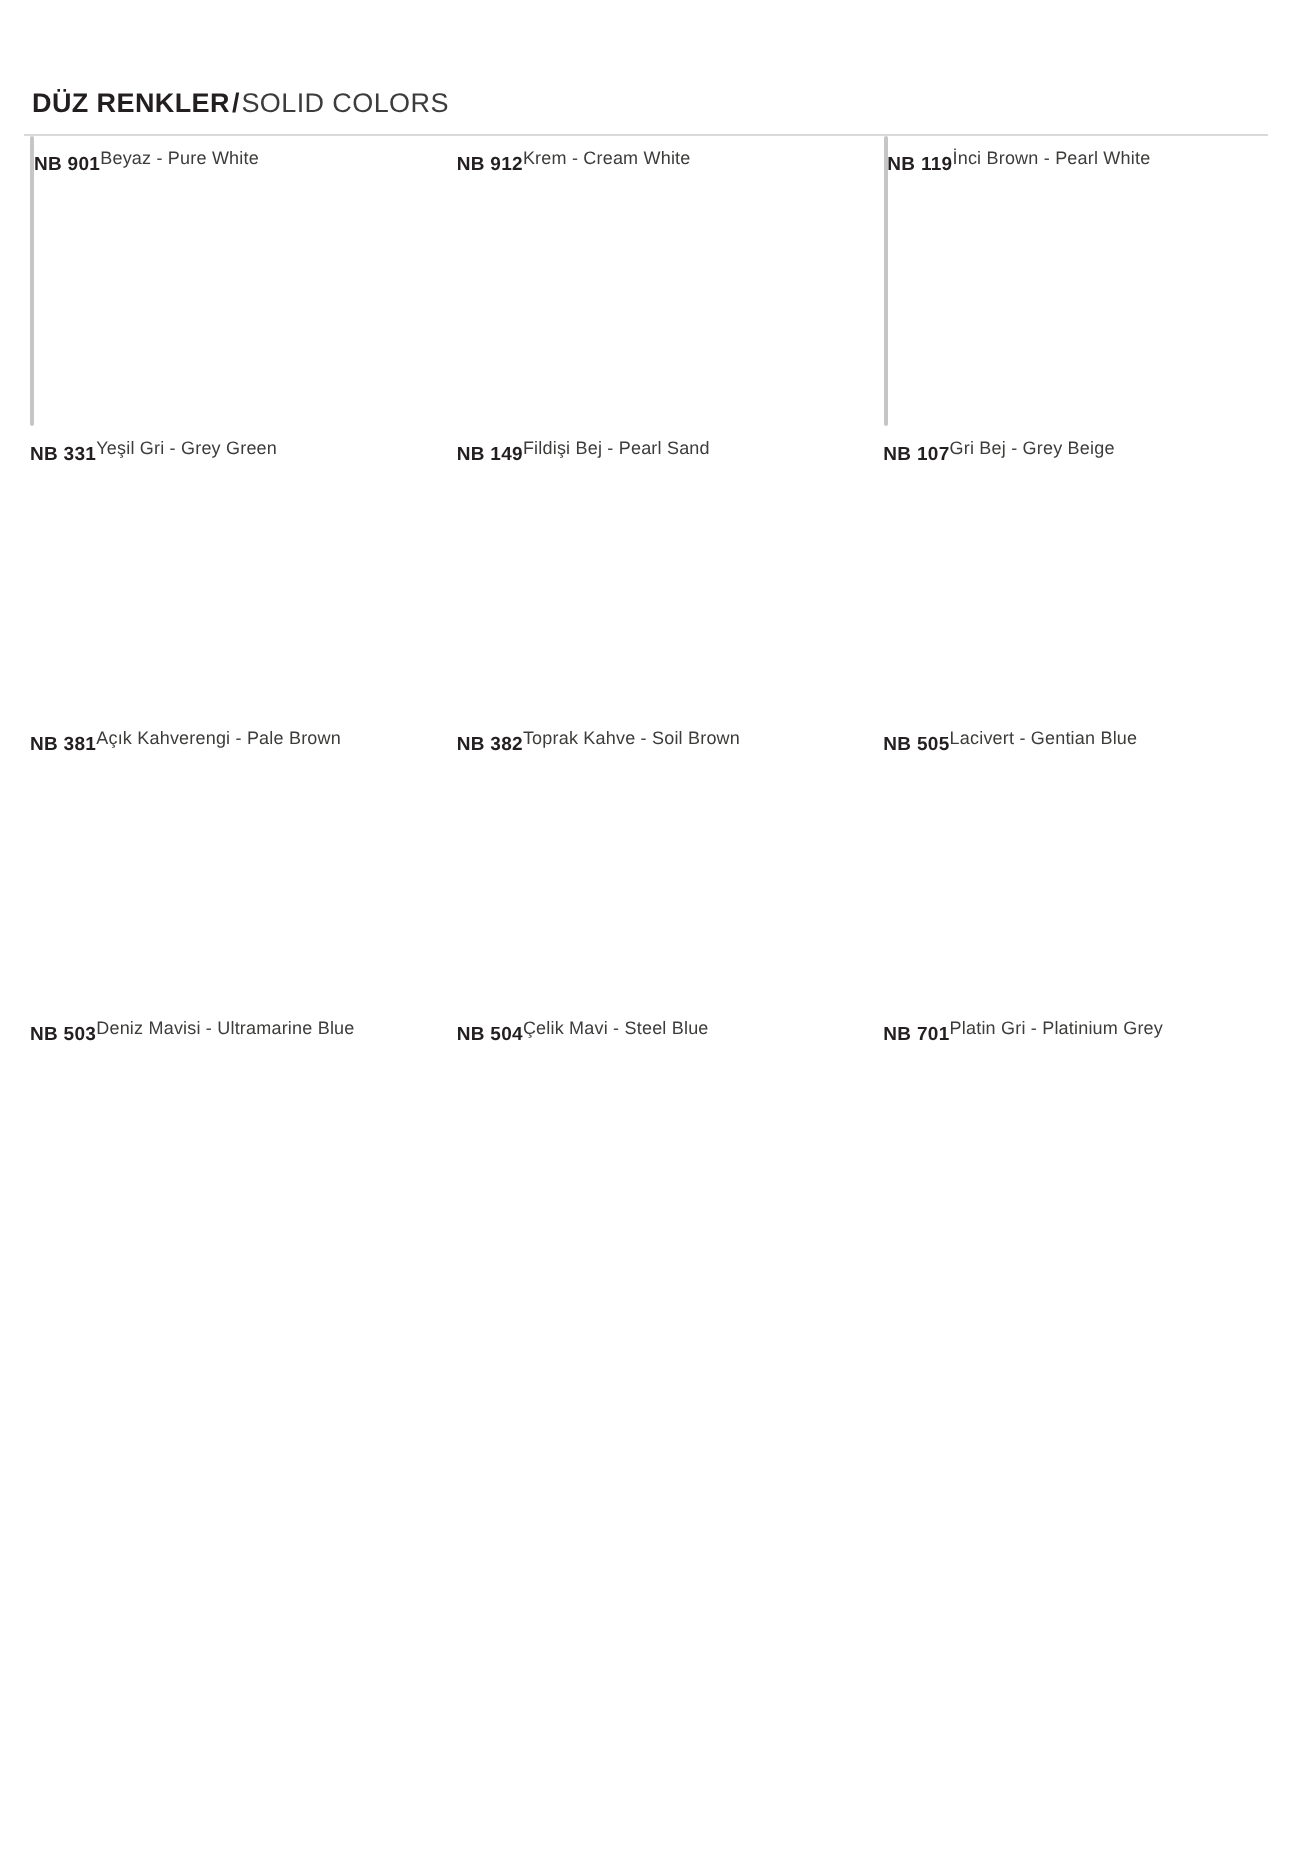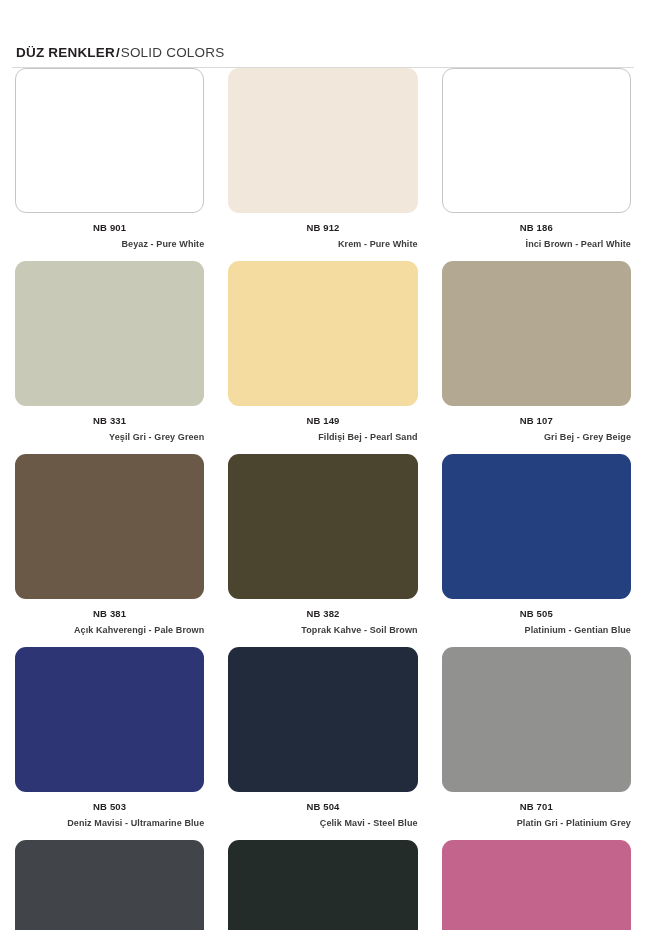--- a/index.html
+++ b/index.html
@@ -60,21 +60,21 @@
   .grid {
     display: grid;
     grid-template-columns: repeat(3, 1fr);
     column-gap: 24px;
     row-gap: 0;
     padding: 0 3px;
   }
 
   .cell {
     display: flex;
-    flex-direction: column;
+    flex-direction: row;
     align-items: stretch;
   }
 
   .swatch {
     height: 145px;
     border-radius: 11px;
     box-sizing: border-box;
   }
   .swatch.bordered {
     border: 1px solid #c6c6c6;
@@ -84,21 +84,21 @@
     text-align: center;
     font-size: 9.5px;
     font-weight: bold;
     letter-spacing: 0.15px;
     color: #231f20;
     margin-top: 9px;
   }
   .cell-desc {
     text-align: right;
     font-size: 9px;
-    font-weight: bold;
+    font-weight: normal;
     letter-spacing: 0.1px;
     color: #3c3c3b;
     margin-top: 6px;
     margin-bottom: 12px;
     white-space: nowrap;
   }
 </style>
 </head>
 <body>
 
@@ -112,25 +112,25 @@
 
   <div class="grid" id="swatch-grid">
       <div class="cell">
         <div class="swatch bordered" style="background: rgb(255, 255, 255);"></div>
         <div class="cell-code">NB 901</div>
         <div class="cell-desc">Beyaz - Pure White</div>
       </div>
       <div class="cell">
         <div class="swatch" style="background: rgb(242, 231, 219);"></div>
         <div class="cell-code">NB 912</div>
-        <div class="cell-desc">Krem - Pure White</div>
+        <div class="cell-desc">Krem - Cream White</div>
       </div>
       <div class="cell">
         <div class="swatch bordered" style="background: rgb(255, 255, 255);"></div>
-        <div class="cell-code">NB 186</div>
+        <div class="cell-code">NB 119</div>
         <div class="cell-desc">İnci Brown - Pearl White</div>
       </div>
       <div class="cell">
         <div class="swatch" style="background: rgb(201, 201, 184);"></div>
         <div class="cell-code">NB 331</div>
         <div class="cell-desc">Yeşil Gri - Grey Green</div>
       </div>
       <div class="cell">
         <div class="swatch" style="background: rgb(244, 220, 160);"></div>
         <div class="cell-code">NB 149</div>
@@ -147,21 +147,21 @@
         <div class="cell-desc">Açık Kahverengi - Pale Brown</div>
       </div>
       <div class="cell">
         <div class="swatch" style="background: rgb(75, 69, 47);"></div>
         <div class="cell-code">NB 382</div>
         <div class="cell-desc">Toprak Kahve - Soil Brown</div>
       </div>
       <div class="cell">
         <div class="swatch" style="background: rgb(36, 64, 127);"></div>
         <div class="cell-code">NB 505</div>
-        <div class="cell-desc">Platinium - Gentian Blue</div>
+        <div class="cell-desc">Lacivert - Gentian Blue</div>
       </div>
       <div class="cell">
         <div class="swatch" style="background: rgb(46, 53, 117);"></div>
         <div class="cell-code">NB 503</div>
         <div class="cell-desc">Deniz Mavisi - Ultramarine Blue</div>
       </div>
       <div class="cell">
         <div class="swatch" style="background: rgb(34, 43, 60);"></div>
         <div class="cell-code">NB 504</div>
         <div class="cell-desc">Çelik Mavi - Steel Blue</div>

